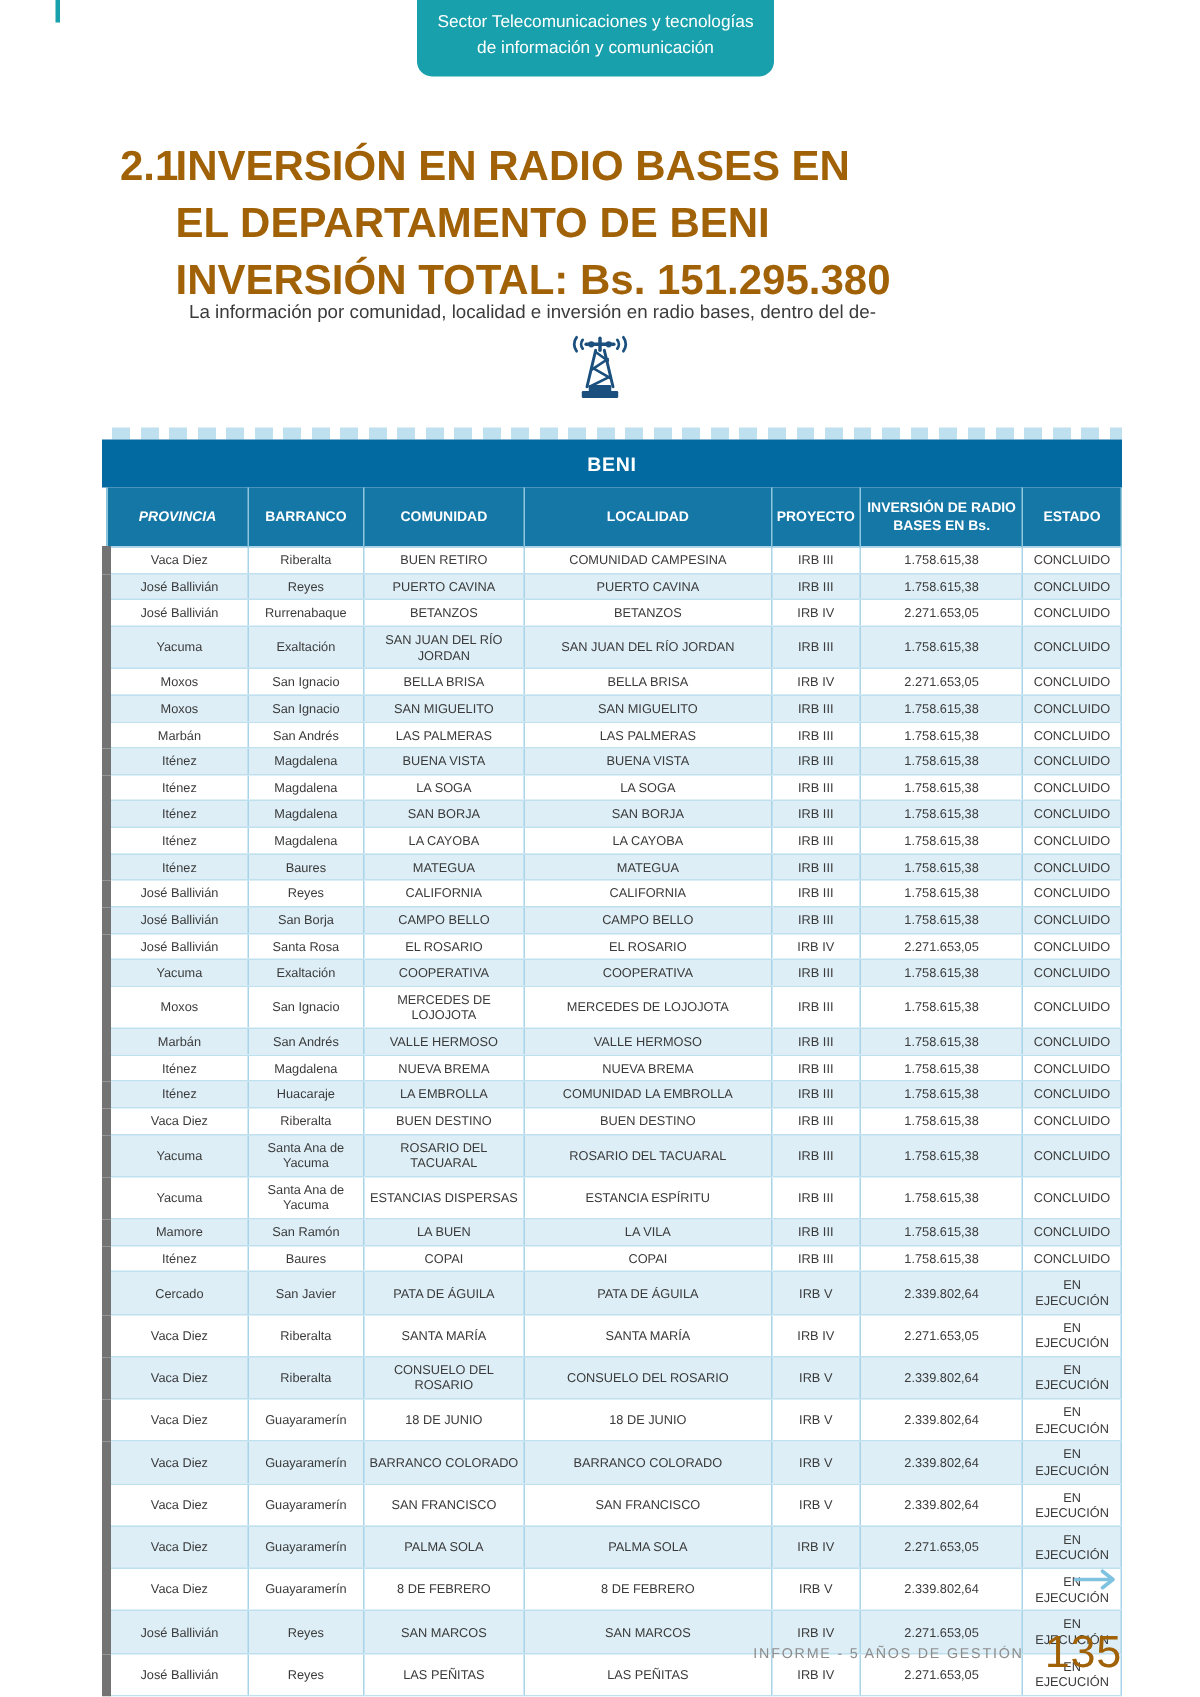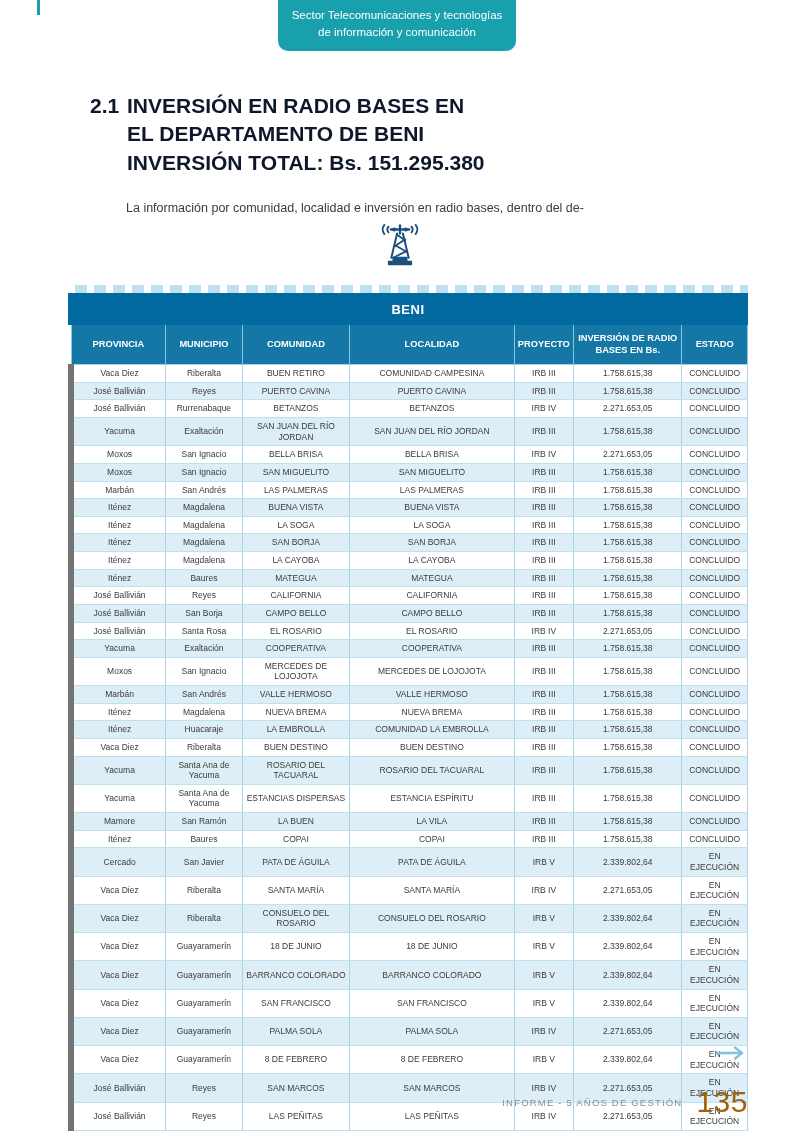--- a/index.html
+++ b/index.html
@@ -6,41 +6,41 @@
   html,body { background:#ffffff; }
   body { font-family:"Liberation Sans", sans-serif; }
   .page { position:relative; width:800px; height:1131px; background:#ffffff; overflow:hidden; }
 
   .edge-mark { position:absolute; left:37px; top:0; width:3px; height:15px; background:#18a0ac; }
 
   .banner { position:absolute; left:278px; top:0; width:238px; padding:7px 10px 9px;
             background:#18a0ac; color:#ffffff; text-align:center;
             border-radius:0 0 10px 10px; font-size:11.5px; line-height:1.5; }
 
-  .heading { position:absolute; left:90px; top:92px; color:#0f172a; font-weight:bold;
-             font-size:21px; line-height:1.35; }
+  .heading { position:absolute; left:80px; top:92px; color:#a16207; font-weight:bold;
+             font-size:28px; line-height:1.35; }
   .heading .hnum { position:absolute; left:0; top:0; }
   .heading .hlines { margin-left:37px; }
 
   .intro { position:absolute; left:126px; top:183px; width:540px; color:#3b3b3b;
            font-size:12.5px; line-height:1.55;margin-top:16px; }
 
   .tower-wrap { position:absolute; left:0; top:222px; width:800px; text-align:center; }
   .tower-wrap svg { display:inline-block; }
 
   .tbl-wrap { position:absolute; left:68px; top:285px; width:680px; }
   .tbl-deckle { height:8px; background:repeating-linear-gradient(90deg,
       #ffffff 0 7px, #bfe0ee 7px 19px); }
   .tbl-title { background:#0369a1; color:#ffffff; font-weight:bold; text-align:center;
                font-size:13px; letter-spacing:.5px; padding:9px 0 8px; }
   table { width:100%; border-collapse:collapse; table-layout:fixed; }
   thead th { background:#1577a5; color:#ffffff; font-weight:bold; font-size:9.3px;
              text-align:center; vertical-align:middle; padding:8px 3px;
              border-left:1px solid #8ec6de; line-height:1.25; }
-  thead th:first-child { border-left:none; }
+  thead th:first-child { border-left:none;font-style:italic; }
   tbody td { font-size:8.5px; color:#3a3a3a; text-align:center; vertical-align:middle;
              padding:3px 2px; line-height:1.25;
              border-left:1px solid #a8d3e8; border-bottom:1px solid #bfe0ee; }
   tbody td:first-child { border-left:6px solid #737373; }
   tbody tr:nth-child(even) td { background:#ddeef6; }
   tbody tr:nth-child(odd) td { background:#ffffff; }
   table, .tbl-wrap { border-color:#a8d3e8; }
   tbody { border:1px solid #a8d3e8; }
   table { border:1px solid #8ec6de; border-top:none; }
 
@@ -113,21 +113,21 @@
           <col style="width: 11.3%;">
           <col style="width: 15.9%;">
           <col style="width: 24.3%;">
           <col style="width: 8.8%;">
           <col style="width: 16%;">
           <col style="width: 9.7%;">
         </colgroup>
       <thead>
         <tr>
             <th>PROVINCIA</th>
-            <th>MUNICIPIO</th>
+            <th>BARRANCO</th>
             <th>COMUNIDAD</th>
             <th>LOCALIDAD</th>
             <th>PROYECTO</th>
             <th>INVERSIÓN DE RADIO BASES EN Bs.</th>
             <th>ESTADO</th>
           </tr>
       </thead>
       <tbody>
           <tr>
             <td>Vaca Diez</td>

